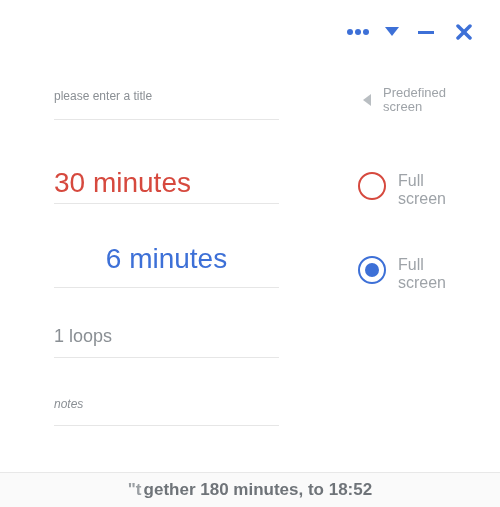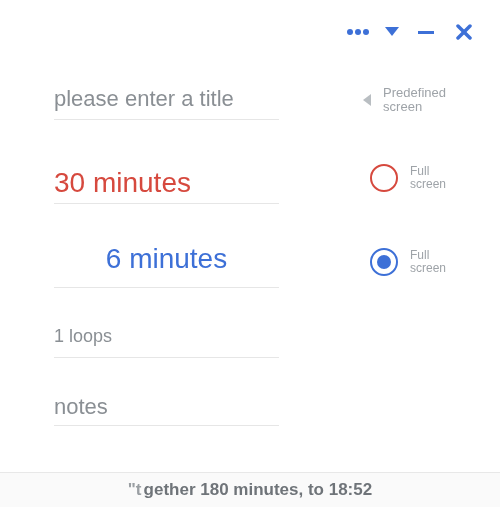--- a/index.html
+++ b/index.html
@@ -8,31 +8,31 @@
   
   .titlebar{position:absolute;top:0;right:0;left:0;height:50px;}
   .titlebar .btn{position:absolute;top:20px;width:24px;height:24px;
     display:flex;align-items:center;justify-content:center;cursor:pointer;}
   .btn-more{right:130px;} .btn-drop{right:96px;} .btn-min{right:62px;} .btn-close{right:24px;}
   
   .row{position:absolute;left:54px;right:54px;}
   .field{position:absolute;left:0;width:225px;}
   .underline{position:absolute;left:0;right:0;bottom:0;height:1px;background:#e6e6e6;}
   .title-input{width:100%;border:none;outline:none;background:transparent;
-    font-size:22px;color:#8a8f94;padding:0 0 6px 0;}
+    font-size:12px;color:#8a8f94;padding:0 0 6px 0;}
   .title-input::placeholder{color:#8a8f94;}
   .big{font-size:28px;font-weight:400;line-height:1.1;padding-bottom:8px;}
   .red{color:#d6493e;margin-top:8px;}
   .blue{color:#3d70d7;}
   .small{font-size:18px;color:#8a8f94;padding-bottom:6px;}
   
   .rside{position:absolute;right:0;display:flex;align-items:center;gap:12px;}
   .predef{color:#9ea3a8;font-size:13px;line-height:1.1;}
   .predef span{display:block;}
-  .fs-label{color:#9ea3a8;font-size:12px;line-height:1.1;}
+  .fs-label{color:#9ea3a8;font-size:16px;line-height:1.1;margin-top:8px;}
   .fs-label span{display:block;}
   .radio{width:28px;height:28px;border-radius:50%;box-sizing:border-box;position:relative;}
   .radio-red{border:2px solid #d6493e;}
   .radio-blue{border:2px solid #3d70d7;}
   .radio-blue::after{content:"";position:absolute;left:5px;top:5px;width:14px;height:14px;
     border-radius:50%;background:#3d70d7;}
   .chev-left{width:0;height:0;border-top:6px solid transparent;
     border-bottom:6px solid transparent;border-right:8px solid #b9bec2;}
   
   .footer{position:absolute;left:0;right:0;bottom:0;height:34px;background:#fafafa;
@@ -117,21 +117,21 @@
 
   <div class="row" style="top:326px;height:32px;">
     <div class="field" style="height:32px;">
       <div class="small">1 loops</div>
       <div class="underline"></div>
     </div>
   </div>
 
   <div class="row" style="top:394px;height:32px;">
     <div class="field" style="height:32px;">
-      <input type="text" class="title-input" style="font-size: 22px;" placeholder="notes">
+      <input type="text" class="title-input" style="font-size: 12px; font-style: italic;" placeholder="notes">
       <div class="underline"></div>
     </div>
   </div>
 
   <div class="footer">
     <span class="cut">"t</span>
     <span>gether 180 minutes, to 18:52</span>
   </div>
 
 </div>

